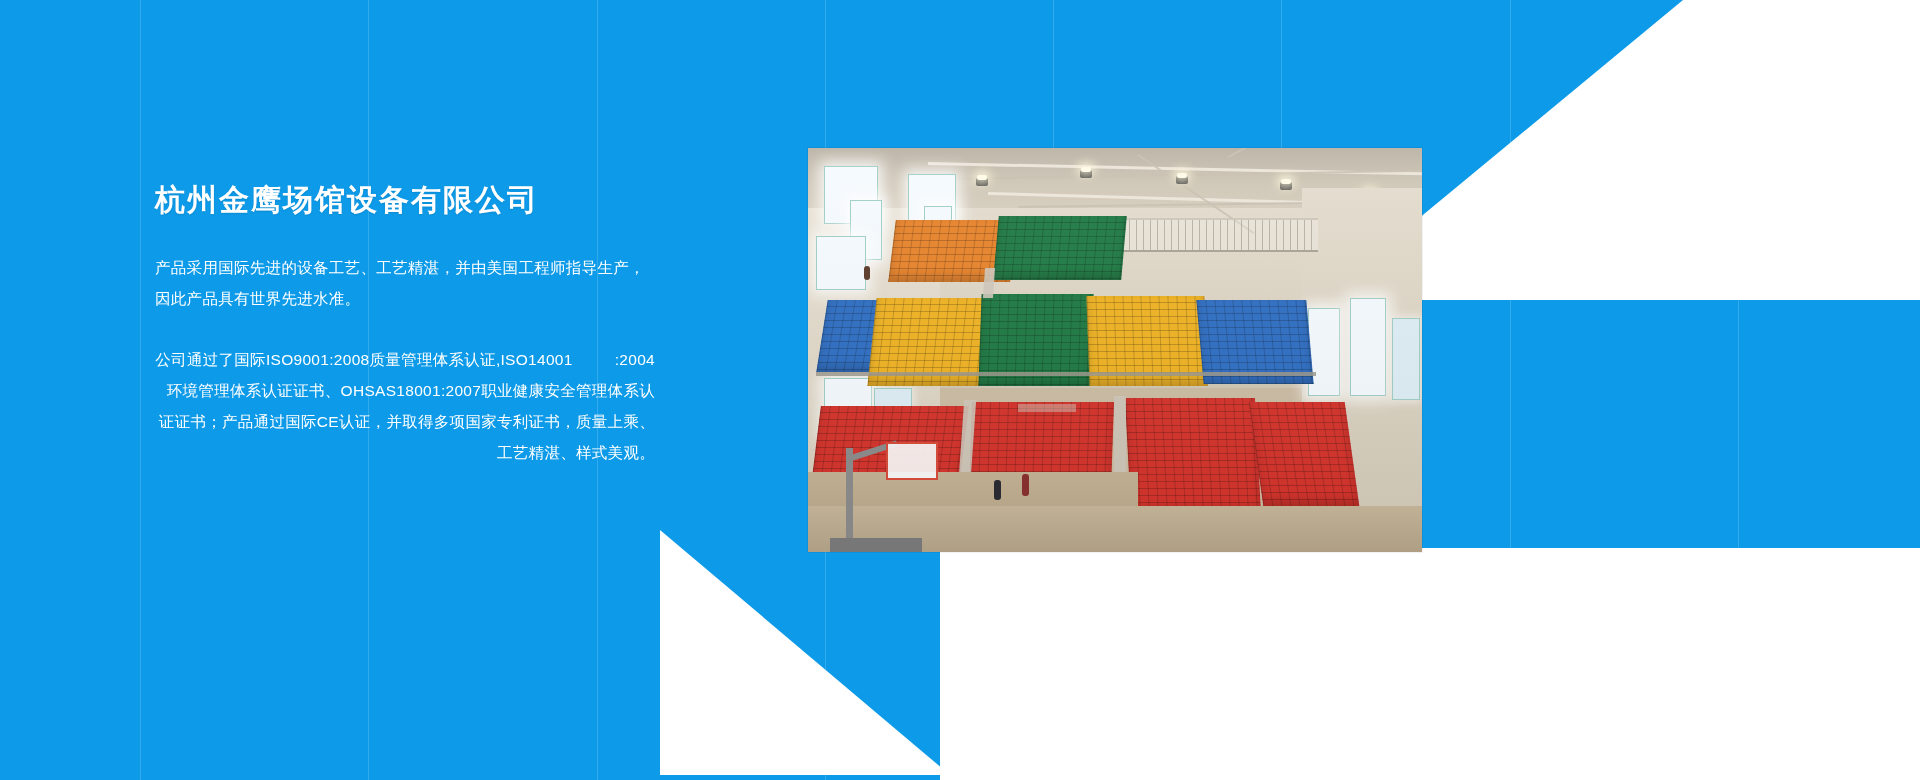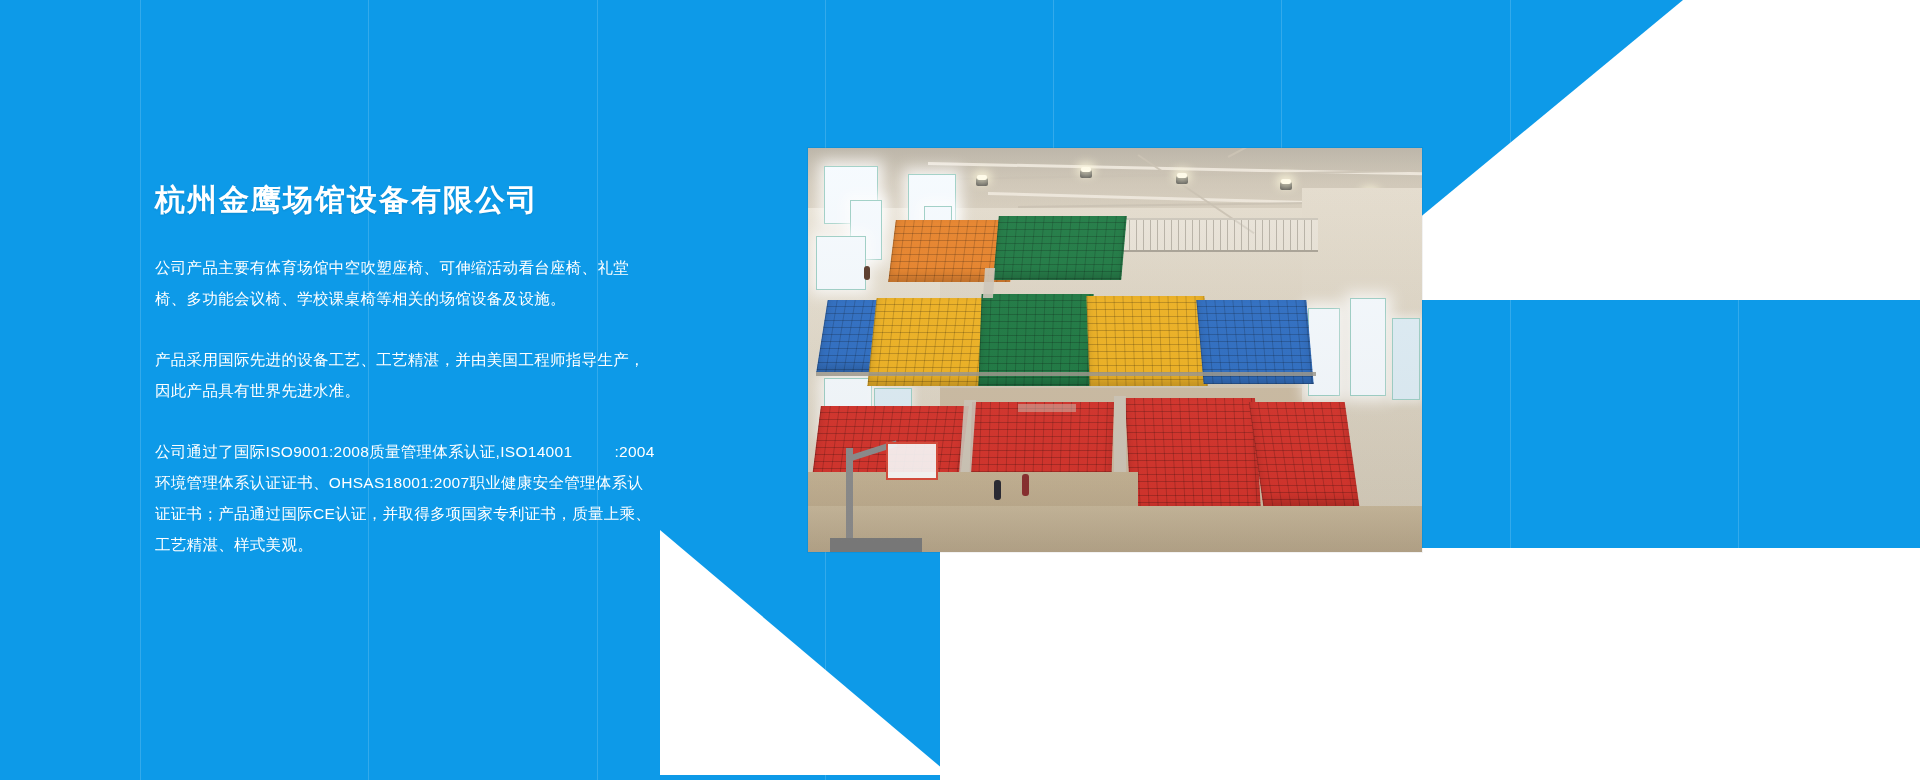--- a/index.html
+++ b/index.html
@@ -79,21 +79,21 @@
     color:#ffffff;
     text-shadow:0 1px 2px rgba(0,0,0,.10);
   }
   .para{
     margin:0 0 30px 0;
     font-size:15.5px;
     line-height:2.0;
     color:#ffffff;
     letter-spacing:.3px;
   }
-  .para:last-child{margin-bottom:0;}
+  .para:last-child{margin-bottom:0;text-align:right;}
   .para .gap{display:inline-block;width:42px;}
 
   
   .photo-frame{
     position:absolute;
     left:808px;top:148px;
     width:614px;height:404px;
     overflow:hidden;
     background:#cdbda4;
     box-shadow:0 0 0 1px rgba(0,0,0,.05);
@@ -198,21 +198,20 @@
     <i style="left:1738px"></i>
   </div>
 
   <div class="tri-tr"></div>
   <div class="band-b"></div>
   <div class="wedge-bl"></div>
 
   <div class="copy">
     <h1 class="company-title">杭州金鹰场馆设备有限公司</h1>
 
-    <p class="para">公司产品主要有体育场馆中空吹塑座椅、可伸缩活动看台座椅、礼堂椅、多功能会议椅、学校课桌椅等相关的场馆设备及设施。</p>
 
     <p class="para">产品采用国际先进的设备工艺、工艺精湛，并由美国工程师指导生产，因此产品具有世界先进水准。</p>
 
     <p class="para"><span>公司通过了国际ISO9001:2008质量管理体系认证,ISO14001</span><span class="gap"></span><span>:2004环境管理体系认证证书、OHSAS18001:2007职业健康安全管理体系认证证书；产品通过国际CE认证，并取得多项国家专利证书，质量上乘、工艺精湛、样式美观。</span></p>
   </div>
 
   <div class="photo-frame">
     <div class="photo">
 
       <div class="ph-ceiling"></div>

